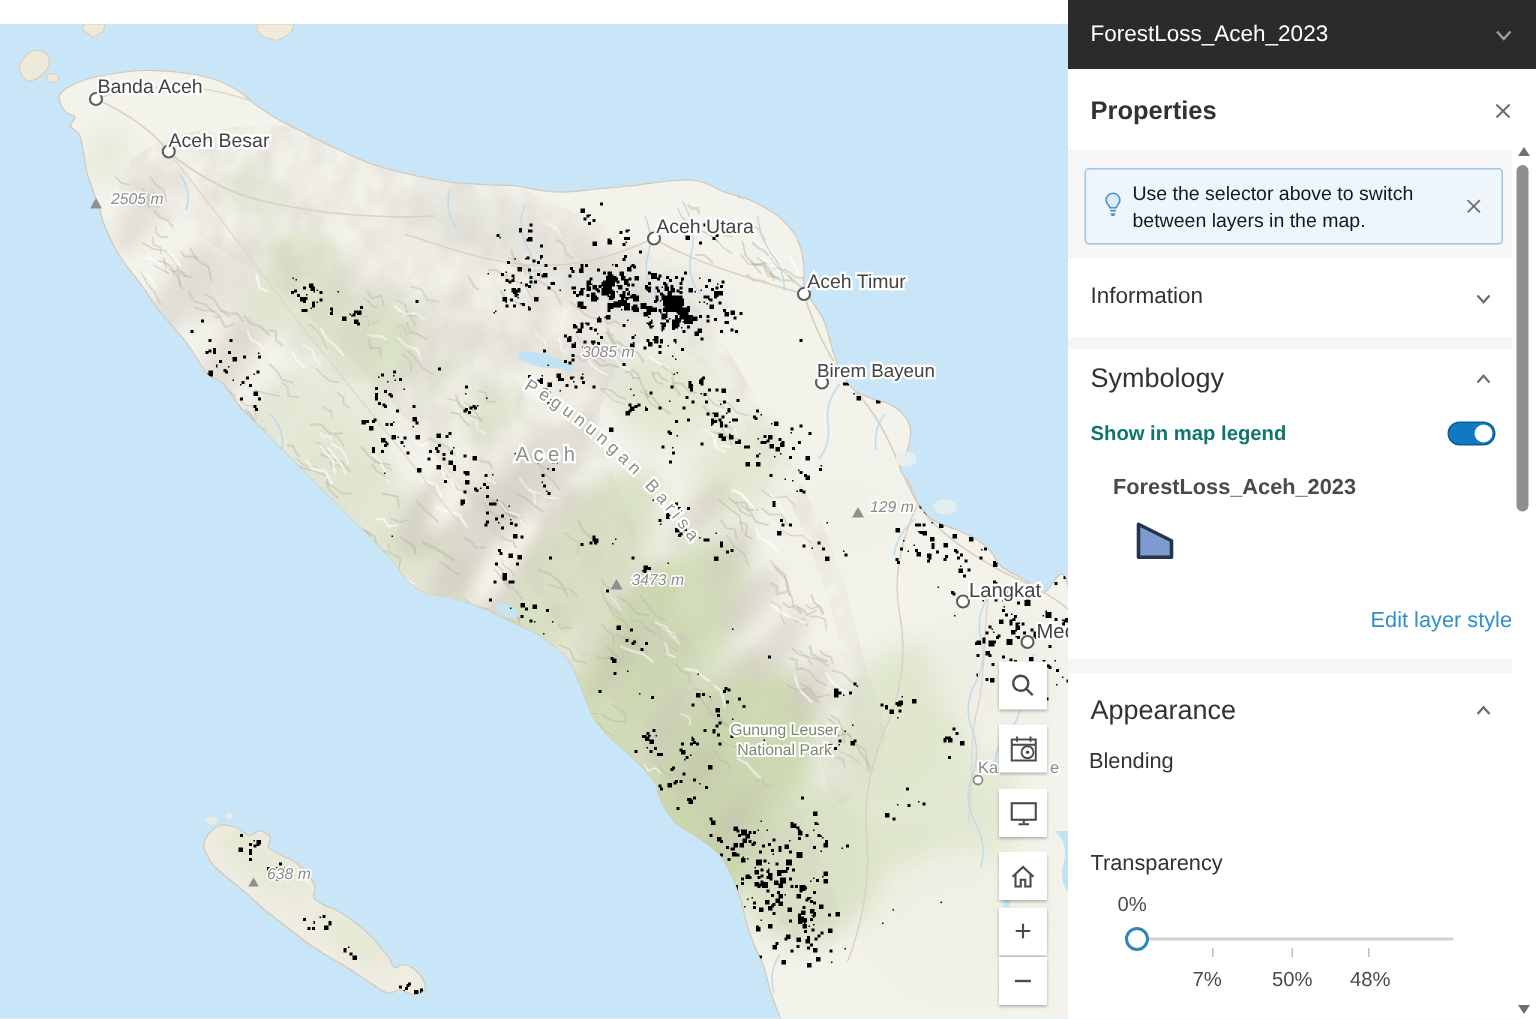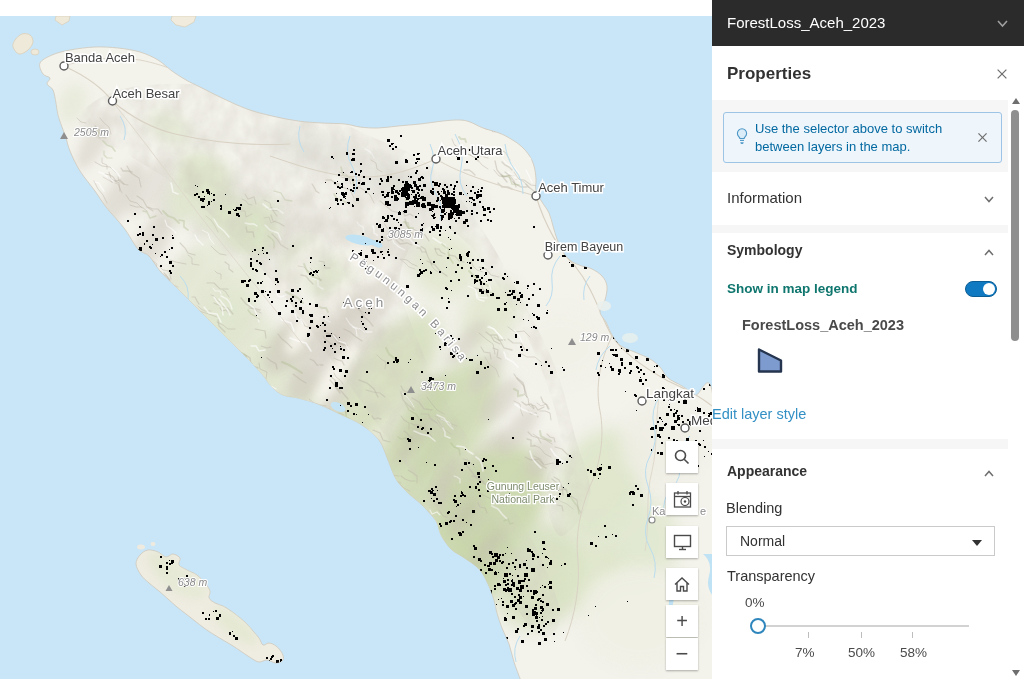--- a/index.html
+++ b/index.html
@@ -19,25 +19,25 @@
 #attrib a { color:#323232; text-decoration:underline; }
 #panel { position:absolute; left:712px; top:0; width:312px; height:679px; background:#fff; }
 #phead { position:absolute; left:0; top:0; width:312px; height:46px; background:#2b2b2b; color:#fff; font-size:15px; line-height:46px; padding-left:15px; }
 #phead svg { position:absolute; right:15px; top:17px; }
 #ptitle { position:absolute; left:0; top:46px; width:312px; height:54px; background:#fff;font-weight:bold; }
 #ptitle .t { position:absolute; left:15px; top:18px; font-size:17px; color:#323232; }
 #ptitle .x { position:absolute; right:15px; top:21px; width:14px; height:14px; }
 #pbody { position:absolute; left:0; top:100px; width:296px; height:579px; background:#fff; overflow:hidden; }
 .grayband { position:absolute; left:0; width:296px; background:#f6f6f6; }
 #infobox { position:absolute; left:11px; top:12px; width:279px; height:51px; background:#eef5fb; border:1px solid #9dc4e5; border-radius:3px; }
-#infobox .txt { position:absolute; left:31px; top:7px; font-size:13px; color:#0369a1; line-height:17.5px; }
+#infobox .txt { position:absolute; left:31px; top:7px; font-size:13px; color:#0f172a; line-height:17.5px; }
 #infobox .bulb { position:absolute; left:12px; top:15px; }
 #infobox .x { position:absolute; right:12px; top:18px; }
 .secrow { position:absolute; left:0; width:296px; background:#fff; }
-.sechead { position:absolute; left:15px; font-size:14px; color:#323232; font-weight:700; }
+.sechead { position:absolute; left:15px; font-size:18px; color:#323232; font-weight:400; }
 .chev { position:absolute; right:12px; }
 .label13 { font-size:13.5px; color:#0f766e;font-weight:bold; }
 #toggle { position:absolute; width:32px; height:16px; border-radius:8px; background:#0f7ac2; border:1px solid #0b5d94; }
 #toggle .knob { position:absolute; right:1px; top:1px; width:12px; height:12px; border-radius:50%; background:#fff; }
 .link { color:#3390c5; font-size:14.5px; }
 #dd { position:absolute; left:14px; top:0; width:269px; height:30px; border:1px solid #cacaca; background:#fff; }
 #dd .v { position:absolute; left:13px; top:6px; font-size:14px; color:#323232; }
 #dd .c { position:absolute; right:12px; top:13px; width:0; height:0; border-left:5px solid transparent; border-right:5px solid transparent; border-top:6px solid #323232; }
 #sbar { position:absolute; left:296px; top:95px; width:16px; height:584px; background:#fff; }
 #sbar .thumb { position:absolute; left:3px; top:15px; width:8px; height:231px; background:#8f8f8f; border-radius:4px; }
@@ -702,45 +702,41 @@
             <path d="M3,9 L7,4.5 L11,9" fill="none" stroke="#6e6e6e" stroke-width="1.5"></path>
           </svg>
     <div class="label13" style="position:absolute;left:15px;top:48px">Show in map legend</div>
     <div id="toggle" style="left:253px;top:48px">
             <div class="knob"></div>
           </div>
     <div style="position:absolute;left:30px;top:84px;font-size:14.5px;font-weight:700;color:#4a4a4a">ForestLoss_Aceh_2023</div>
     <svg style="position:absolute;left:43px;top:113px" width="30" height="30" viewBox="0 0 30 30">
             <path d="M4,3.5 L26,14.5 L26,25.5 L4,25.5 Z" fill="#7d9bce" stroke="#26354f" stroke-width="2.4" stroke-linejoin="round"></path>
           </svg>
-    <div class="link" style="position:absolute;left:0;width:296px;top:173px;text-align:left">Edit layer style</div>
+    <div class="link" style="position:absolute;left:0;width:296px;top:173px;text-align:right">Edit layer style</div>
   </div>
   <div class="grayband" style="top:339px;height:10px"></div>
   <div class="secrow" style="top:349px;height:119px">
     <div class="sechead" style="top:14px">Appearance</div>
     <svg class="chev" style="top:18px" width="14" height="14" viewBox="0 0 14 14">
             <path d="M3,9 L7,4.5 L11,9" fill="none" stroke="#6e6e6e" stroke-width="1.5"></path>
           </svg>
     <div style="position:absolute;left:14px;top:51px;font-size:14.5px;color:#323232">Blending</div>
-    <div id="dd" style="top:77px">
-            <span class="v">Normal</span>
-            <span class="c"></span>
-          </div>
   </div>
   <div class="secrow" style="top:468px;height:111px">
     <div style="position:absolute;left:15px;top:0px;font-size:14.5px;color:#323232">Transparency</div>
     <div style="position:absolute;left:33px;top:27px;font-size:13.5px;color:#4a4a4a">0%</div>
     <div style="position:absolute;left:46px;top:57px;width:211px;height:2px;background:#d2d2d2"></div>
     <div style="position:absolute;left:38px;top:50px;width:16px;height:16px;border-radius:50%;background:#fff;border:2.5px solid #2f86bd"></div>
     <div style="position:absolute;left:96px;top:64px;width:1px;height:6px;background:#bdbdbd"></div>
     <div style="position:absolute;left:149px;top:64px;width:1px;height:6px;background:#bdbdbd"></div>
     <div style="position:absolute;left:200px;top:64px;width:1px;height:6px;background:#bdbdbd"></div>
     <div style="position:absolute;left:83px;top:77px;font-size:13.5px;color:#4a4a4a">7%</div>
     <div style="position:absolute;left:136px;top:77px;font-size:13.5px;color:#4a4a4a">50%</div>
-    <div style="position:absolute;left:188px;top:77px;font-size:13.5px;color:#4a4a4a">58%</div>
+    <div style="position:absolute;left:188px;top:77px;font-size:13.5px;color:#4a4a4a">48%</div>
   </div>
 </div>
 <div id="sbar">
         <div class="up"></div>
         <div class="thumb"></div>
         <div class="dn"></div>
       </div>
 </div>
 </div>
 </body></html>

